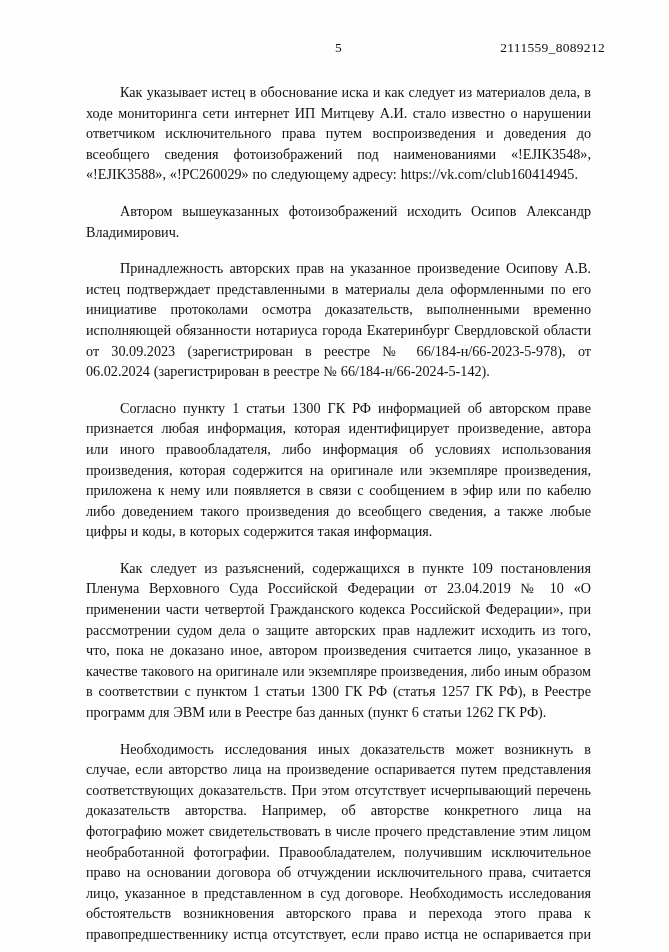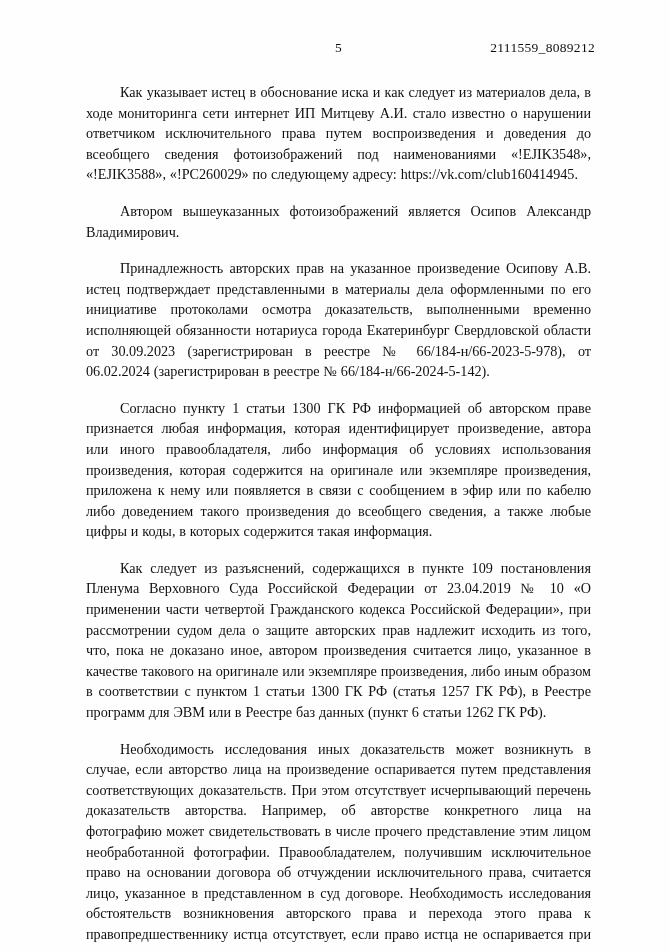--- a/index.html
+++ b/index.html
@@ -30,21 +30,21 @@
   .page-number {
     position: absolute;
     left: 50%;
     transform: translateX(-50%);
     top: 0;
     font-size: 13.5px;
     letter-spacing: .2px;
   }
   .doc-code {
     position: absolute;
-    right: 12px;
+    right: 2px;
     top: 0;
     font-size: 13.5px;
     letter-spacing: .3px;
   }
   .body-text {
     margin-top: 16px;
   }
   p.para {
     margin: 16px;
     text-indent: 34px;
@@ -65,20 +65,20 @@
 
 <div class="page">
 
   <div class="header-row">
     <div class="page-number">5</div>
     <div class="doc-code">2111559_8089212</div>
   </div>
 
   <div class="body-text">
     <p class="para">Как указывает истец в обоснование иска и как следует из материалов дела, в ходе мониторинга сети интернет ИП Митцеву А.И. стало известно о нарушении ответчиком исключительного права путем воспроизведения и доведения до всеобщего сведения фотоизображений под наименованиями «!EJIK3548», «!EJIK3588», «!PC260029» по следующему адресу: https://vk.com/club160414945.</p>
-    <p class="para">Автором вышеуказанных фотоизображений является Осипов Александр Владимирович.</p>
+    <p class="para">Автором вышеуказанных фотоизображений исходить Осипов Александр Владимирович.</p>
     <p class="para">Принадлежность авторских прав на указанное произведение Осипову А.В. истец подтверждает представленными в материалы дела оформленными по его инициативе протоколами осмотра доказательств, выполненными временно исполняющей обязанности нотариуса города Екатеринбург Свердловской области от 30.09.2023 (зарегистрирован в реестре № 66/184-н/66-2023-5-978), от 06.02.2024 (зарегистрирован в реестре № 66/184-н/66-2024-5-142).</p>
     <p class="para">Согласно пункту 1 статьи 1300 ГК РФ информацией об авторском праве признается любая информация, которая идентифицирует произведение, автора или иного правообладателя, либо информация об условиях использования произведения, которая содержится на оригинале или экземпляре произведения, приложена к нему или появляется в связи с сообщением в эфир или по кабелю либо доведением такого произведения до всеобщего сведения, а также любые цифры и коды, в которых содержится такая информация.</p>
     <p class="para">Как следует из разъяснений, содержащихся в пункте 109 постановления Пленума Верховного Суда Российской Федерации от 23.04.2019 № 10 «О применении части четвертой Гражданского кодекса Российской Федерации», при рассмотрении судом дела о защите авторских прав надлежит исходить из того, что, пока не доказано иное, автором произведения считается лицо, указанное в качестве такового на оригинале или экземпляре произведения, либо иным образом в соответствии с пунктом 1 статьи 1300 ГК РФ (статья 1257 ГК РФ), в Реестре программ для ЭВМ или в Реестре баз данных (пункт 6 статьи 1262 ГК РФ).</p>
     <p class="para">Необходимость исследования иных доказательств может возникнуть в случае, если авторство лица на произведение оспаривается путем представления соответствующих доказательств. При этом отсутствует исчерпывающий перечень доказательств авторства. Например, об авторстве конкретного лица на фотографию может свидетельствовать в числе прочего представление этим лицом необработанной фотографии. Правообладателем, получившим исключительное право на основании договора об отчуждении исключительного права, считается лицо, указанное в представленном в суд договоре. Необходимость исследования обстоятельств возникновения авторского права и перехода этого права к правопредшественнику истца отсутствует, если право истца не оспаривается при представлении</p>
   </div>
 
 </div>
 
 </body></html>

